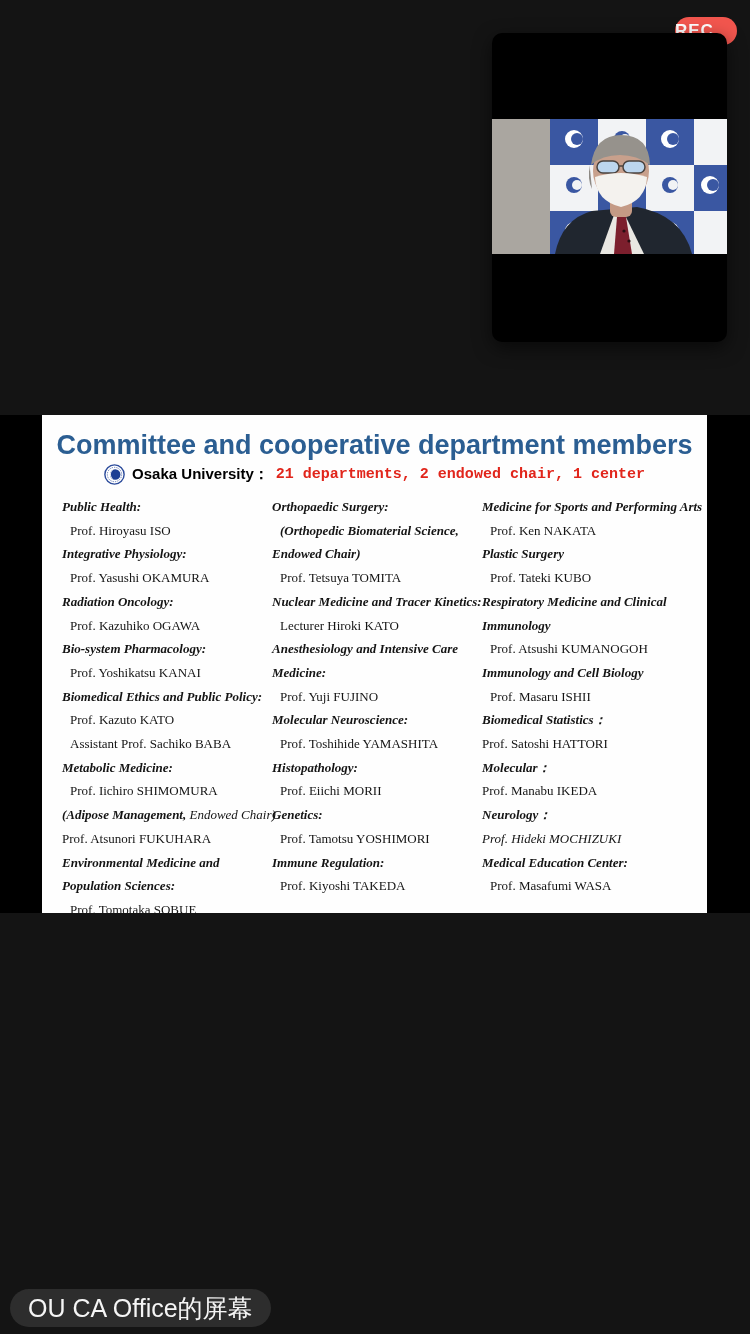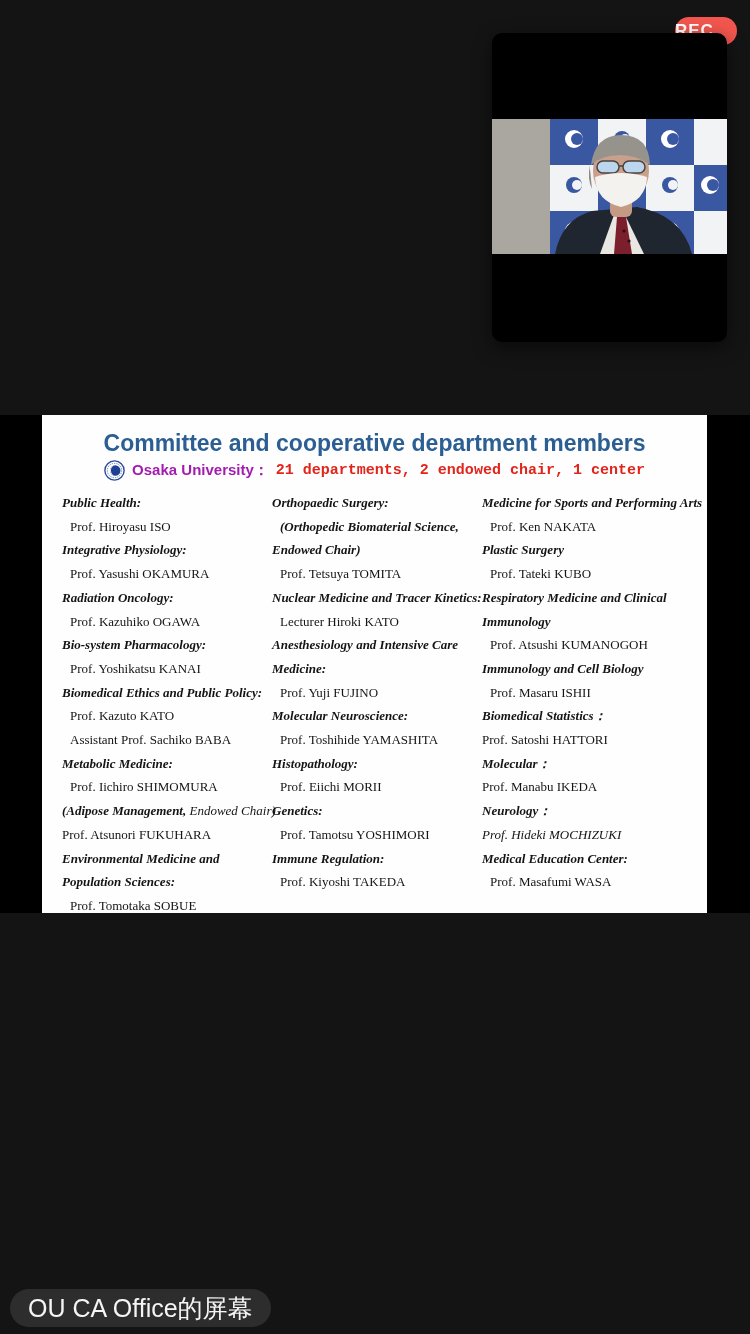--- a/index.html
+++ b/index.html
@@ -51,37 +51,37 @@
   .slide {
     position: absolute;
     left: 42px; top: 0;
     width: 665px; height: 498px;
     background: #fefefe;
     overflow: hidden;
   }
   .slide-title {
     margin-top: 15px;
     text-align: center;
-    font-size: 23px;
+    font-size: 27px;
     font-weight: bold;
     color: #2b5e92;
     letter-spacing: 0px;
   }
   .slide-subtitle {
     margin-top: 3px;
     display: flex;
     align-items: center;
     justify-content: center;
     gap: 7px;
   }
   .ou-logo { width: 21px; height: 21px; flex: 0 0 auto; }
   .org-label {
     font-size: 15px;
     font-weight: bold;
-    color: #a21caf;
+    color: #000000;
   }
   .stats-label {
     font-size: 15px;
     font-weight: bold;
     color: #e1251b;
     font-family: Liberation Mono, monospace;
   }
   .columns {
     display: flex;
     margin-top: 10px;

